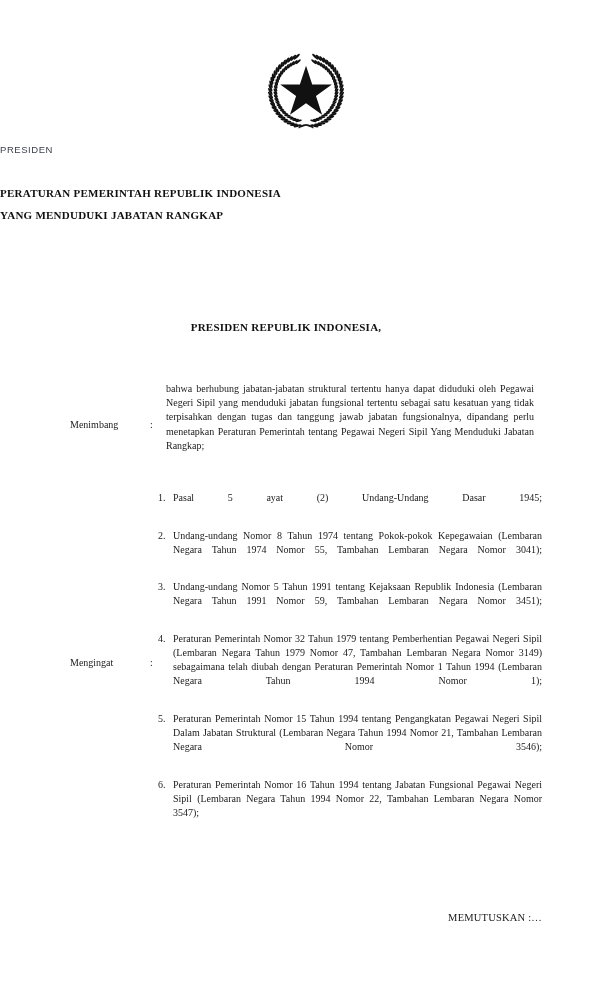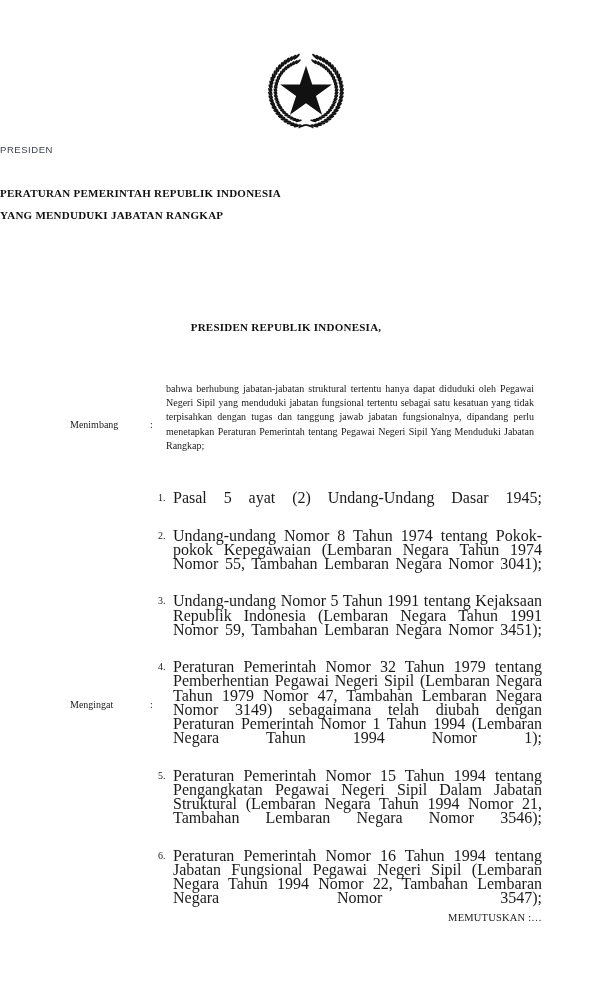--- a/index.html
+++ b/index.html
@@ -119,21 +119,21 @@
     margin-top: 9px;
   }
   .ordered-num {
     width: 15px;
     flex: 0 0 15px;
     font-size: 10px;
     line-height: 14.2px;
   }
   .ordered-text {
     flex: 1 1 auto;
-    font-size: 16px;
+    font-size: 10px;
     line-height: 14.2px;
     text-align: justify;
     text-justify: inter-word;
   }
   
   .ordered-text::after,
   .clause-para::after {
     content: "";
     display: inline-block;
     width: 100%;

